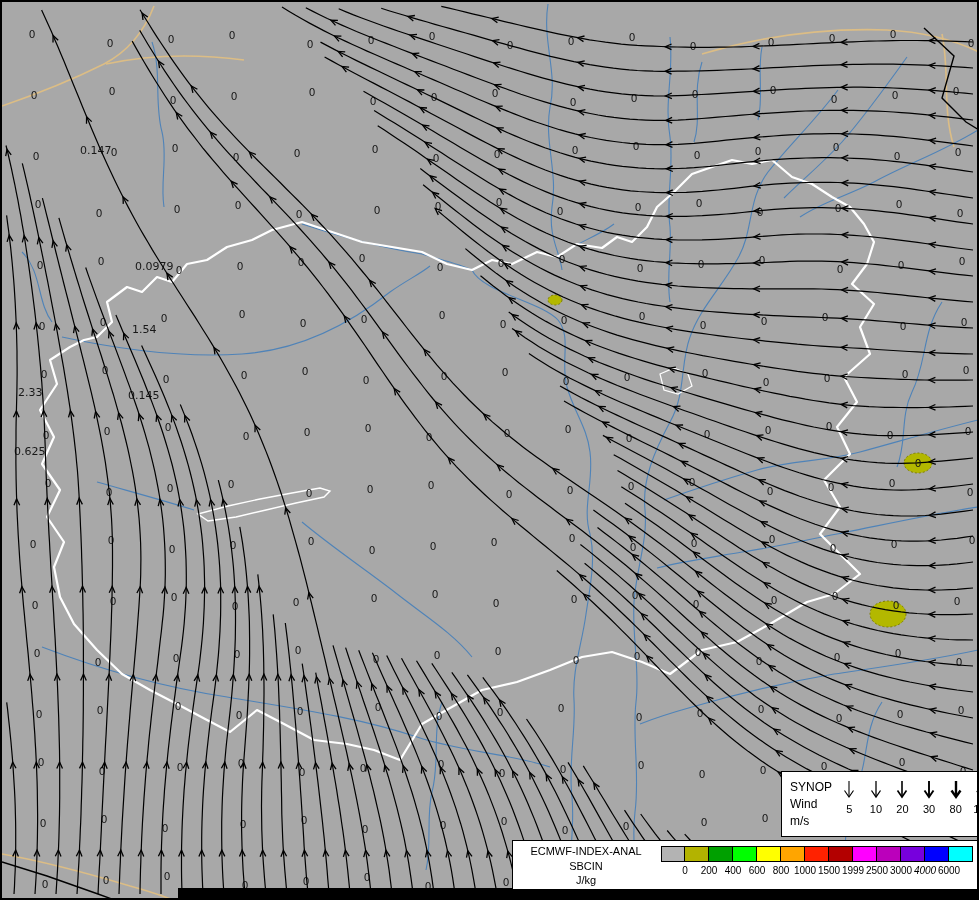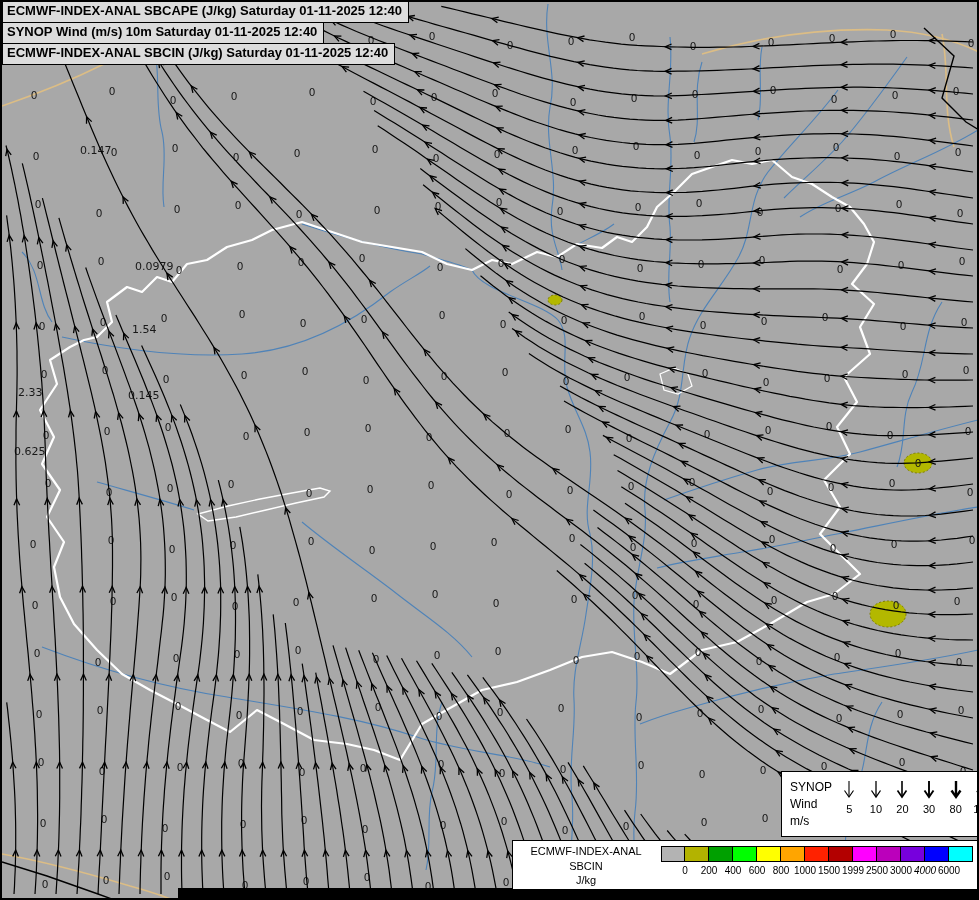--- a/index.html
+++ b/index.html
@@ -747,25 +747,20 @@
       <path d="M971.0,872.0 L964.0,868.2 L957.0,864.3 L949.9,860.5 L942.9,856.8 L935.8,853.0 L928.7,849.3 L921.6,845.6 L914.5,842.0 L907.3,838.4 L900.2,834.8 L893.0,831.2 L885.8,827.7 L878.6,824.2 L871.4,820.7 L864.3,817.2 L857.1,813.7 L849.9,810.2 L842.7,806.7 L835.5,803.1 L828.4,799.5 L821.3,795.8 L814.2,792.1 L807.2,788.3 L800.2,784.4 L793.3,780.4 L786.4,776.3 L779.6,772.1 L772.8,767.8 L766.1,763.4 L759.5,758.9 L753.0,754.3 L746.5,749.6 L740.2,744.7 L733.9,739.8 L727.7,734.7 L721.6,729.5 L715.6,724.3 L709.6,718.9 L703.7,713.5 L697.9,708.0 L692.2,702.5 L686.5,696.9 L680.8,691.2 L675.2,685.5 L669.6,679.8 L664.0,674.0 L658.5,668.2 L653.0,662.5 L647.4,656.7 L641.9,650.9 L636.3,645.2 L630.7,639.4 L625.1,633.7 L619.5,628.1 L613.8,622.4 L608.1,616.8 L602.3,611.3 L596.5,605.8 L590.7,600.3 L584.8,594.9 L578.8,589.6 L572.9,584.2 L566.9,579.0 L560.8,573.7 L554.8,568.5" fill="none" stroke="#000000" stroke-width="1.2"></path>
       <path d="M939.2,851.6 L932.2,851.2 L936.6,856.7" fill="none" stroke="#000000" stroke-width="1.3"></path>
       <path d="M860.5,812.2 L853.5,812.0 L858.0,817.3" fill="none" stroke="#000000" stroke-width="1.3"></path>
       <path d="M783.1,771.0 L776.2,770.0 L780.1,775.8" fill="none" stroke="#000000" stroke-width="1.3"></path>
       <path d="M713.3,718.5 L706.7,716.2 L709.4,722.7" fill="none" stroke="#000000" stroke-width="1.3"></path>
       <path d="M651.1,656.4 L644.7,653.8 L647.0,660.4" fill="none" stroke="#000000" stroke-width="1.3"></path>
       <path d="M588.5,594.4 L581.8,592.2 L584.6,598.6" fill="none" stroke="#000000" stroke-width="1.3"></path>
       <text x="916" y="465" fill="#181818" font-size="10.5" text-anchor="middle">0</text>
     </svg>
 
-  <div class="titles">
-    <div class="title-box">ECMWF-INDEX-ANAL SBCAPE (J/kg) Saturday 01-11-2025 12:40</div>
-    <div class="title-box">SYNOP Wind (m/s) 10m Saturday 01-11-2025 12:40</div>
-    <div class="title-box">ECMWF-INDEX-ANAL SBCIN (J/kg) Saturday 01-11-2025 12:40</div>
-  </div>
 
   <div class="bottom-bar"></div>
 
   <div class="legend wind-legend">
     <div class="wl-titles">
       <div>SYNOP</div>
       <div>Wind</div>
       <div>m/s</div>
     </div>
     <div class="wind-cols" id="wind-cols">

